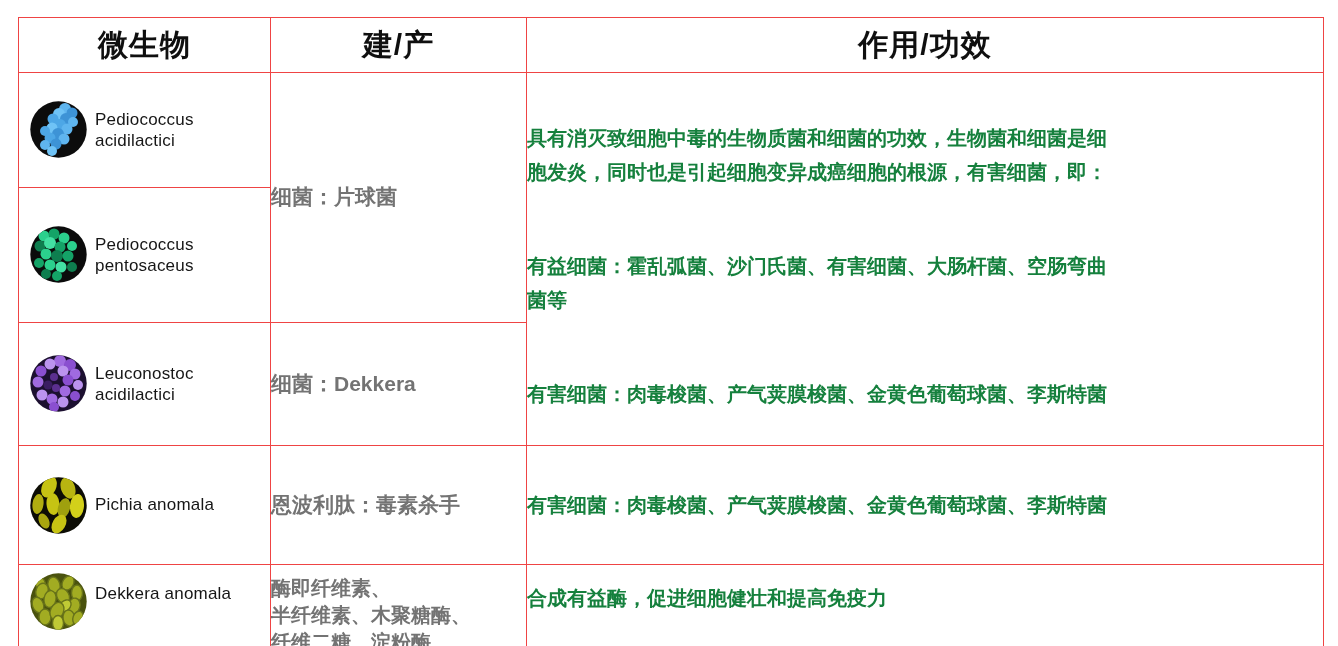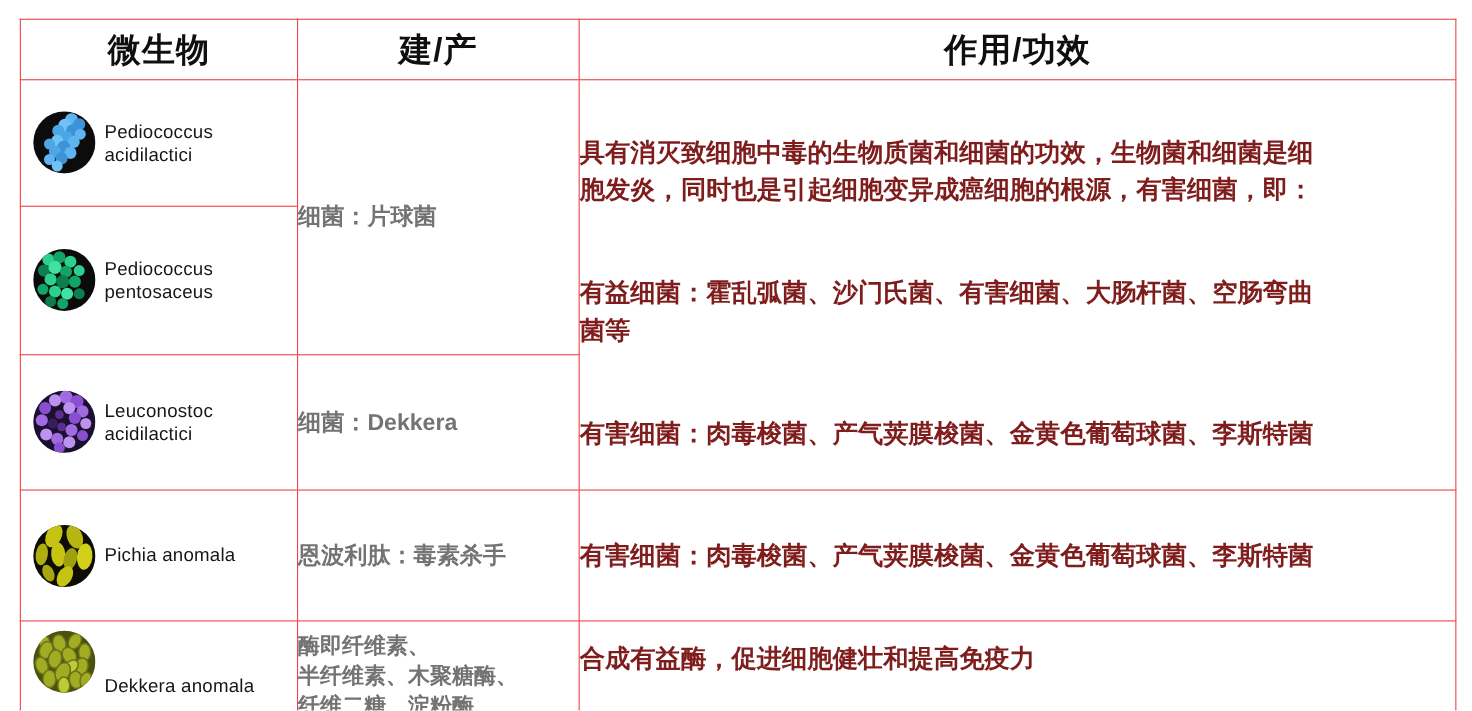--- a/index.html
+++ b/index.html
@@ -33,21 +33,21 @@
   
   .product-cell{
     font-size:21px;font-weight:600;color:#737373;
     padding-left:29px;box-sizing:border-box;white-space:pre-line;
   }
   .product-cell.list{
     font-size:20px;line-height:27px;vertical-align:top;padding-top:10px;
   }
   
   .effect-cell{
-    font-size:23px;font-weight:600;color:#7f1d1d;
+    font-size:20px;font-weight:600;color:#15803d;
     padding-left:28px;padding-right:24px;box-sizing:border-box;
     line-height:34px;white-space:pre-line;
   }
   .effect-cell.top{vertical-align:top;padding-top:14px;}
   .effect-cell p{margin:0 0 26px 0;white-space:pre-line;}
   .effect-cell p:last-child{margin-bottom:0;}
 </style>
 </head>
 <body>
 
@@ -231,21 +231,21 @@
             <ellipse cx="33" cy="23" rx="6" ry="8" transform="rotate(-30 33 23)"></ellipse>
             <ellipse cx="44" cy="33" rx="6" ry="8" transform="rotate(15 44 33)"></ellipse>
             <ellipse cx="35" cy="33" rx="5" ry="7" transform="rotate(45 35 33)" fill="#c0ca35"></ellipse>
             <ellipse cx="15" cy="44" rx="6" ry="8"></ellipse>
             <ellipse cx="27" cy="38" rx="6.5" ry="9" transform="rotate(25 27 38)"></ellipse>
             <ellipse cx="39" cy="45" rx="6" ry="8" transform="rotate(-10 39 45)"></ellipse>
             <ellipse cx="28" cy="50" rx="5.5" ry="7.5" fill="#c0ca35"></ellipse>
             <ellipse cx="48" cy="45" rx="5" ry="7" transform="rotate(20 48 45)"></ellipse>
           </g>
         </svg>
-        <span class="microbe-name" style="margin-top:40px">Dekkera anomala</span>
+        <span class="microbe-name" style="margin-top:10px">Dekkera anomala</span>
       </div>
     </td>
     <td class="product-cell list">酶即纤维素、
 半纤维素、木聚糖酶、
 纤维二糖、淀粉酶、
 果胶酶、连接酶、
 阿拉伯聚糖酶</td>
     <td class="effect-cell top" style="padding-top:16px">合成有益酶，促进细胞健壮和提高免疫力</td>
   </tr>
 

